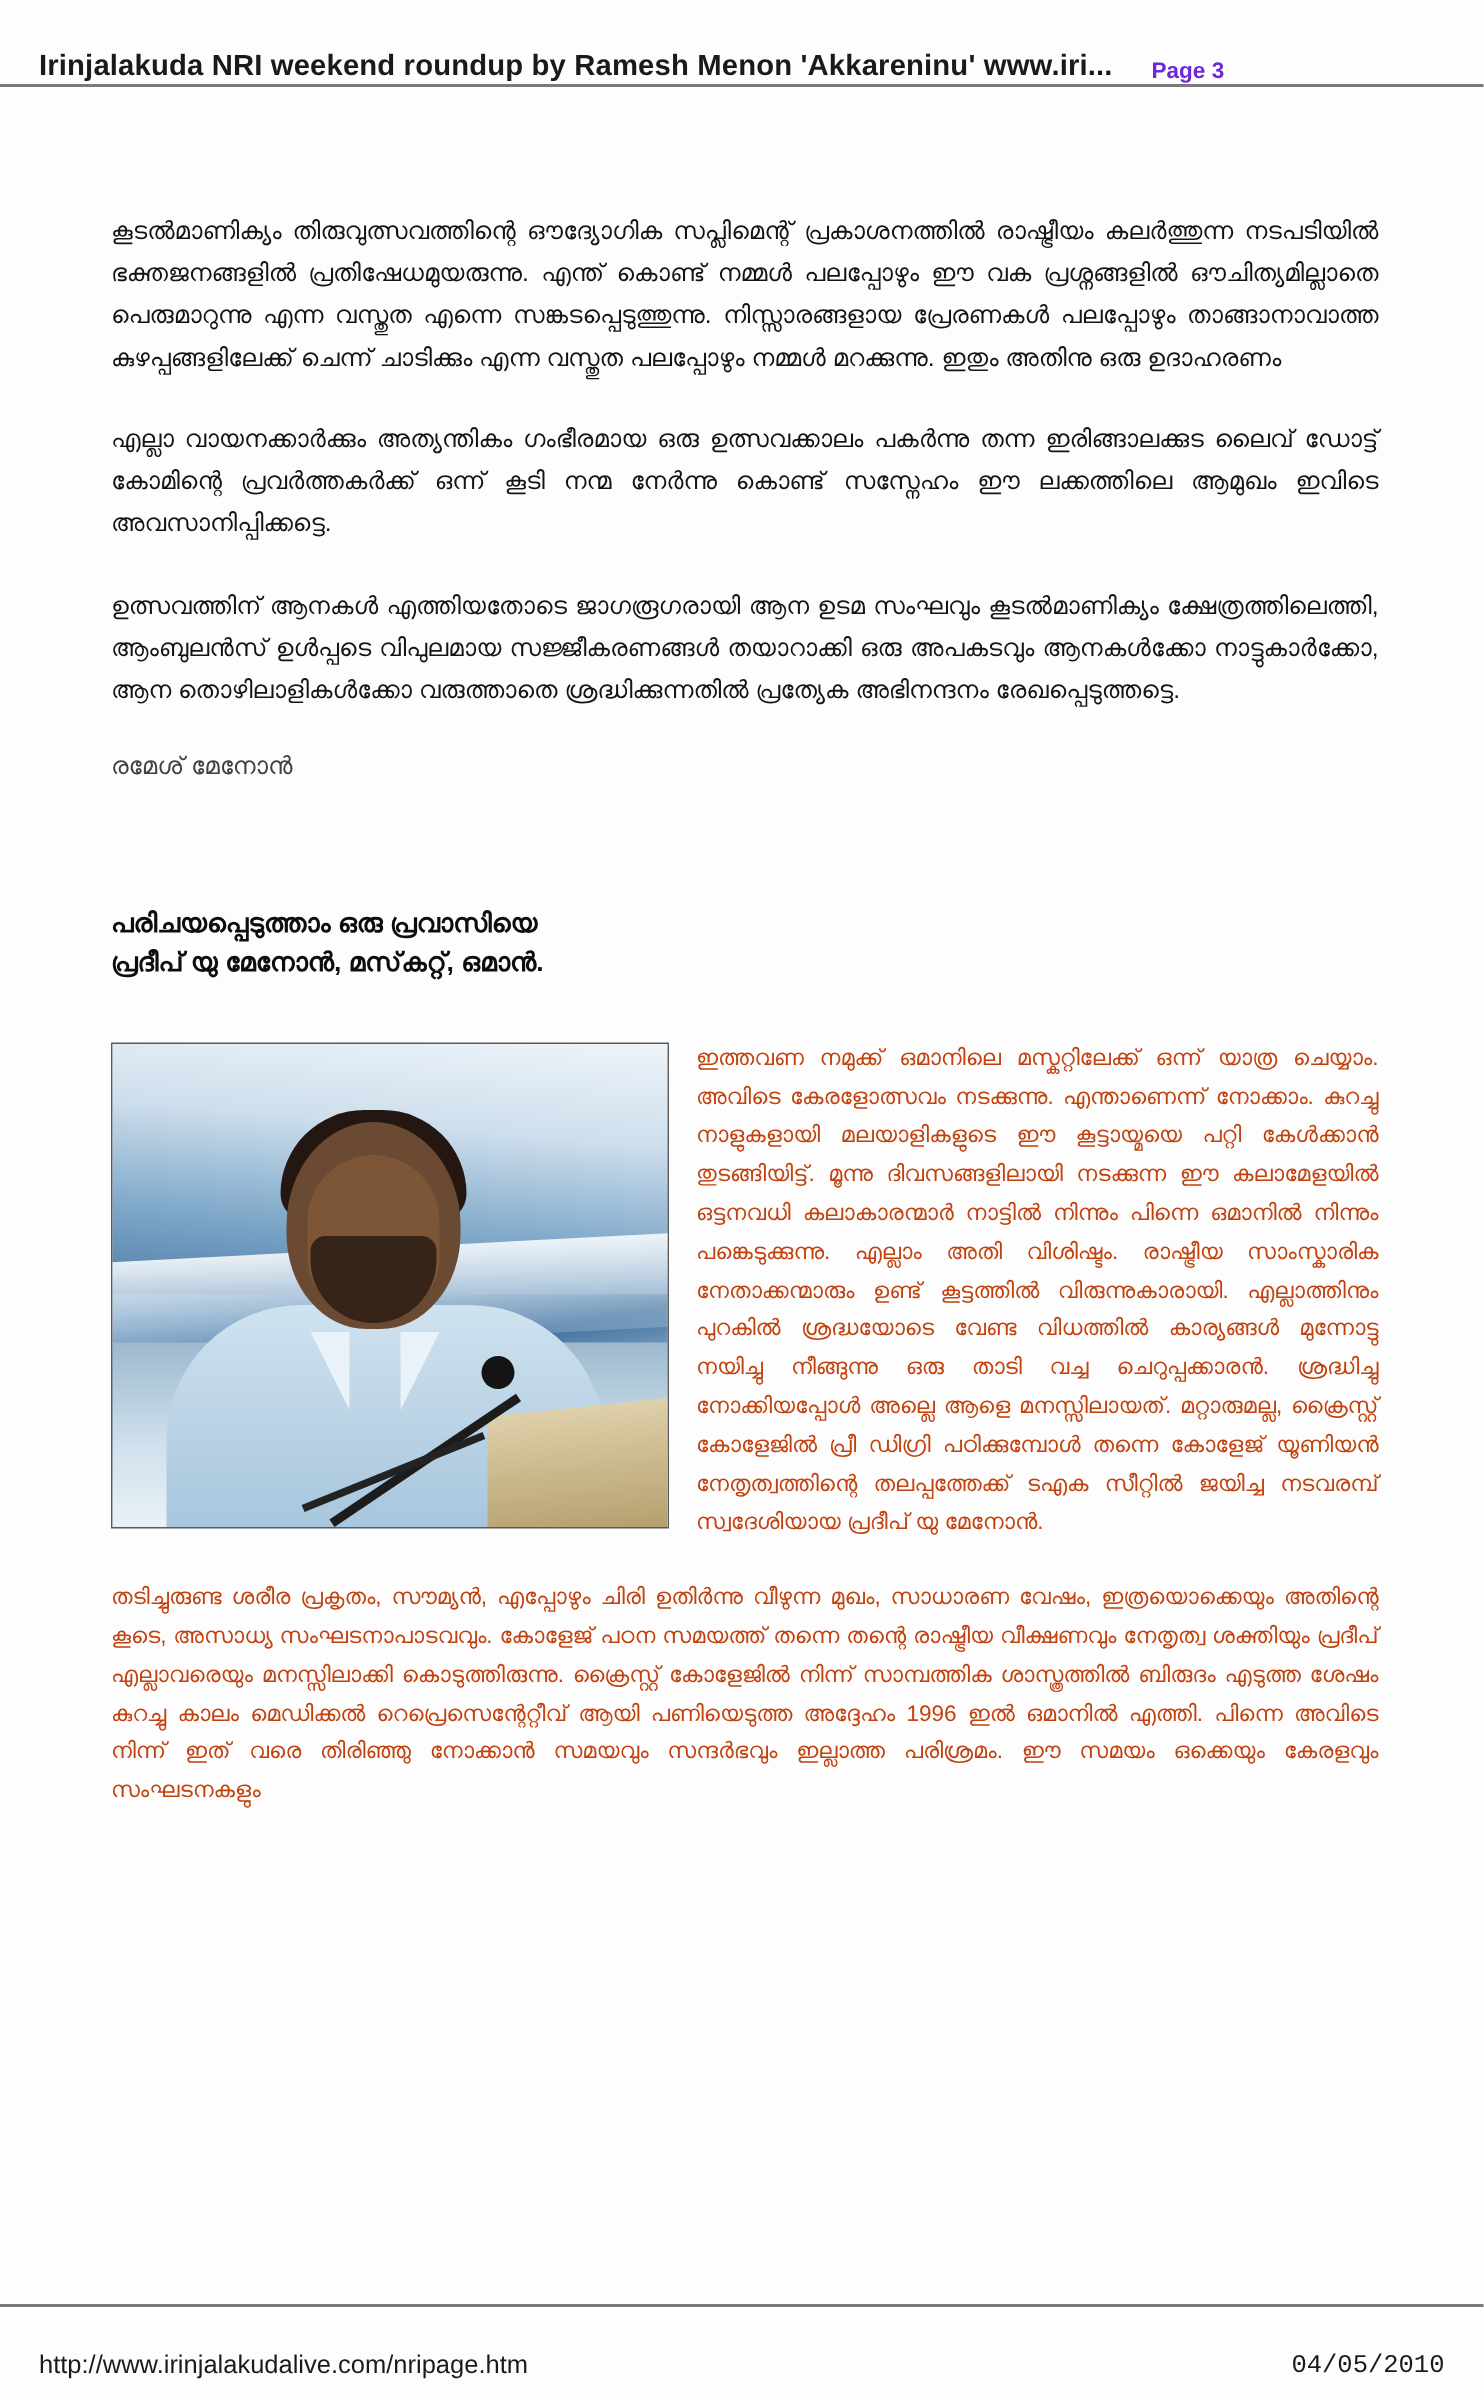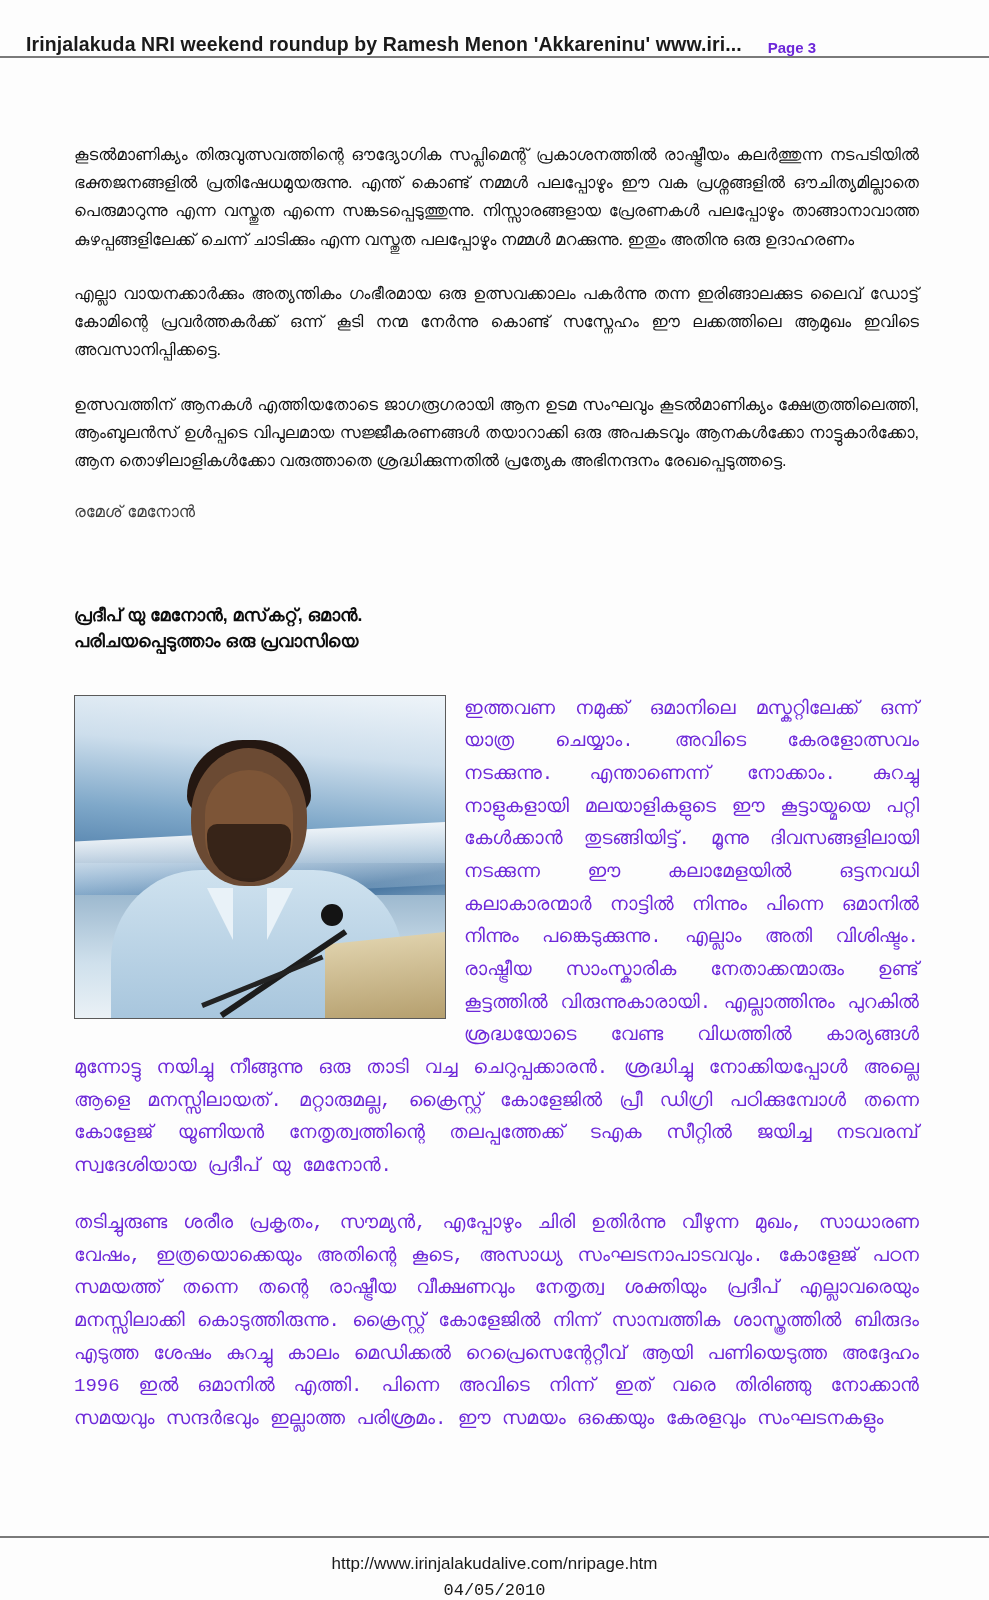--- a/index.html
+++ b/index.html
@@ -88,25 +88,24 @@
     font-size: 17.6px;
     font-weight: bold;
     line-height: 1.5;
     color: #0d0d0d;
   }
   .section-heading div { white-space: nowrap; }
 
   
   .article {
     margin-top: 38px;
-    font-size: 19px;
+    font-size: 15px;
     line-height: 1.72;
     text-align: justify;
-    color: #6d28d9;
-    font-family: Liberation Mono, monospace;
+    color: #c2410c;
   }
   .photo {
     float: left;
     width: 370px;
     height: 322px;
     margin: 2px 18px 6px 0;
     border: 1px solid #5a5a5a;
     position: relative;
     overflow: hidden;
     background: linear-gradient(170deg, #dfe9f2 0%, #9fc0dc 26%, #5f8fba 48%, #3f6f9c 62%, #b9cfe0 78%, #e6eef5 100%);
@@ -241,21 +240,20 @@
   .footer {
     position: absolute;
     left: 0; right: 0;
     bottom: 0;
     height: 46px;
     padding: 0 26px;
     box-sizing: border-box;
     display: flex;
     align-items: center;
     justify-content: space-between;
-    flex-direction: column;
   }
   .footer-rule {
     position: absolute;
     left: 0; right: 0;
     bottom: 62px;
     height: 2px;
     background: #7a7a7a;
   }
   .footer-url {
     font-size: 17px;
@@ -282,22 +280,22 @@
 
     <p class="para">കൂടൽമാണിക്യം തിരുവുത്സവത്തിന്റെ ഔദ്യോഗിക സപ്ലിമെന്റ് പ്രകാശനത്തിൽ രാഷ്ട്രീയം കലർത്തുന്ന നടപടിയിൽ ഭക്തജനങ്ങളിൽ പ്രതിഷേധമുയരുന്നു. എന്ത് കൊണ്ട് നമ്മൾ പലപ്പോഴും ഈ വക പ്രശ്നങ്ങളിൽ ഔചിത്യമില്ലാതെ പെരുമാറുന്നു എന്ന വസ്തുത എന്നെ സങ്കടപ്പെടുത്തുന്നു. നിസ്സാരങ്ങളായ പ്രേരണകൾ പലപ്പോഴും താങ്ങാനാവാത്ത കുഴപ്പങ്ങളിലേക്ക് ചെന്ന് ചാടിക്കും എന്ന വസ്തുത പലപ്പോഴും നമ്മൾ മറക്കുന്നു. ഇതും അതിനു ഒരു ഉദാഹരണം</p>
     <p class="para">എല്ലാ വായനക്കാർക്കും അത്യന്തികം ഗംഭീരമായ ഒരു ഉത്സവക്കാലം പകർന്നു തന്ന ഇരിങ്ങാലക്കുട ലൈവ് ഡോട്ട് കോമിന്റെ പ്രവർത്തകർക്ക് ഒന്ന് കൂടി നന്മ നേർന്നു കൊണ്ട് സസ്നേഹം ഈ ലക്കത്തിലെ ആമുഖം ഇവിടെ അവസാനിപ്പിക്കട്ടെ.</p>
     <p class="para">ഉത്സവത്തിന് ആനകൾ എത്തിയതോടെ ജാഗരൂഗരായി ആന ഉടമ സംഘവും കൂടൽമാണിക്യം ക്ഷേത്രത്തിലെത്തി, ആംബുലൻസ് ഉൾപ്പടെ വിപുലമായ സജ്ജീകരണങ്ങൾ തയാറാക്കി ഒരു അപകടവും ആനകൾക്കോ നാട്ടുകാർക്കോ, ആന തൊഴിലാളികൾക്കോ വരുത്താതെ ശ്രദ്ധിക്കുന്നതിൽ പ്രത്യേക അഭിനന്ദനം രേഖപ്പെടുത്തട്ടെ.</p>
 
     <div class="signature">
       <div>രമേശ് മേനോൻ</div>
     </div>
 
     <div class="section-heading">
+      <div>പരിചയപ്പെടുത്താം ഒരു പ്രവാസിയെ</div>
       <div>പ്രദീപ് യു മേനോൻ, മസ്‌കറ്റ്, ഒമാൻ.</div>
-      <div>പരിചയപ്പെടുത്താം ഒരു പ്രവാസിയെ</div>
     </div>
 
     <div class="article">
       <div class="photo">
         <div class="sky"></div>
         <div class="band"></div>
         <div class="lower"></div>
         <div class="shirt"></div>
         <div class="collar-l"></div>
         <div class="collar-r"></div>

